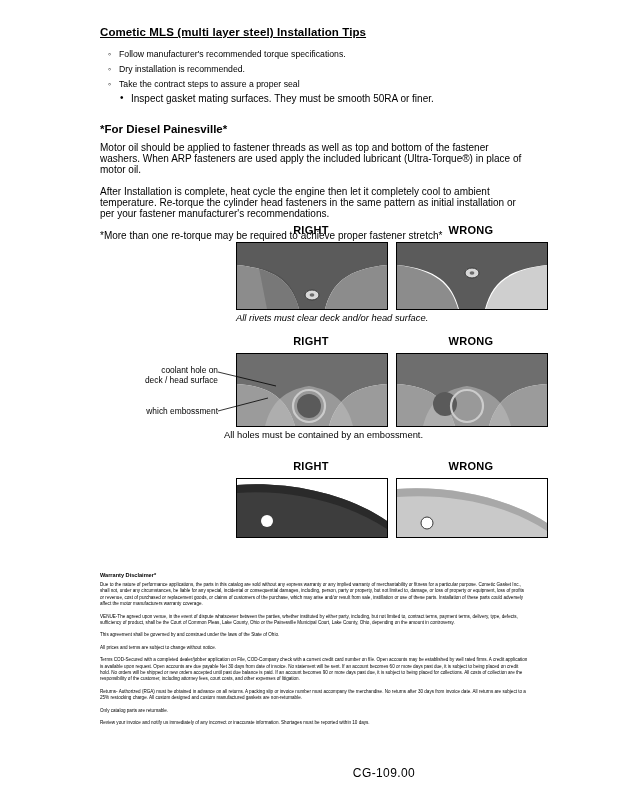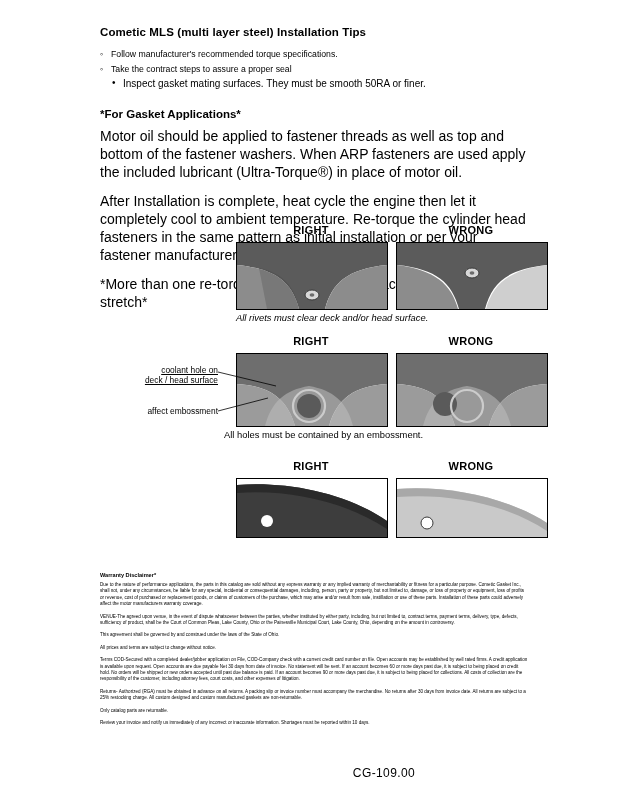--- a/index.html
+++ b/index.html
@@ -26,24 +26,25 @@
     position: absolute;
     left: 100px;
     top: 26px;
     width: 430px;
   }
   h1.title {
     font-size: 11.5px;
     font-weight: bold;
     margin: 0 0 9px 0;
     letter-spacing: 0.1px;
+    text-decoration: underline;
   }
   ul.bullets {
     list-style: none;
-    margin: 0;
+    margin: 8px;
     padding: 0;
   }
   ul.bullets > li {
     font-size: 8.7px;
     line-height: 14px;
     position: relative;
     padding-left: 11px;
     margin-bottom: 1px;
   }
   ul.bullets > li::before {
@@ -70,22 +71,22 @@
     left: 1px;
     top: -1px;
     font-size: 10px;
   }
   h2.subhead {
     font-size: 11.5px;
     font-weight: bold;
     margin: 17px 0 7px 0;
   }
   p.para {
-    font-size: 14px;
-    line-height: 18px;
+    font-size: 10px;
+    line-height: 11px;
     margin: 0 0 11px 0;
   }
   p.para.tight { margin-bottom: 0; }
 
   
   .figures {
     position: absolute;
     left: 0;
     top: 224px;
     width: 514px;
@@ -150,29 +151,30 @@
 <body>
 
 <div class="page">
 
   <div class="content">
 
     <h1 class="title">Cometic MLS (multi layer steel) Installation Tips</h1>
 
     <ul class="bullets">
       <li>Follow manufacturer's recommended torque specifications.</li>
+      <li>Dry installation is recommended.</li>
       <li>
         <span>Take the contract steps to assure a proper seal</span>
         <ul class="subbullets">
           <li>Inspect gasket mating surfaces.  They must be smooth 50RA or finer.</li>
         </ul>
       </li>
     </ul>
 
-    <h2 class="subhead">*For Gasket Applications*</h2>
+    <h2 class="subhead">*For Diesel Painesville*</h2>
     <p class="para">Motor oil should be applied to fastener threads as well as top and bottom of the fastener washers. When ARP fasteners are used apply the included lubricant (Ultra-Torque®) in place of motor oil.</p>
     <p class="para">After Installation is complete, heat cycle the engine then let it completely cool to ambient temperature. Re-torque the cylinder head fasteners in the same pattern as initial installation or per your fastener manufacturer's recommendations.</p>
     <p class="para tight">*More than one re-torque may be required to achieve proper fastener stretch*</p>
   </div>
 
   <div class="figures">
 
     <div class="fig-row" style="height:105px;">
       <div class="fig-label" style="position:absolute; left:236px; top:0; width:150px;">RIGHT</div>
       <div class="fig-label" style="position:absolute; left:396px; top:0; width:150px;">WRONG</div>
@@ -224,25 +226,25 @@
           <rect x="0" y="0" width="150" height="72" fill="#ffffff"></rect>
           <path d="M0 0 H150 V30 C118 32 100 44 92 72 H58 C50 44 32 32 0 30 Z" fill="#6e6e6e"></path>
           <path d="M0 30 C32 32 50 44 58 72 H0 Z" fill="#9b9b9b"></path>
           <path d="M150 30 C118 32 100 44 92 72 H150 Z" fill="#9b9b9b"></path>
           <path d="M26 72 C32 48 46 36 70 32 C94 36 108 48 114 72 Z" fill="#bdbdbd" opacity="0.55"></path>
           <circle cx="48" cy="50" r="12" fill="#5a5a5a"></circle>
           <circle cx="70" cy="52" r="16" fill="none" stroke="#cccccc" stroke-width="2.2"></circle>
         </svg>
       </div>
 
-      <div class="callout-text" style="left:110px; top:36px; width:108px;text-decoration:underline;">
+      <div class="callout-text" style="left:110px; top:36px; width:108px;">
         <span>coolant hole on</span><br>
         <span>deck / head surface</span>
       </div>
-      <div class="callout-text" style="left:90px; top:77px; width:128px;">affect embossment</div>
+      <div class="callout-text" style="left:90px; top:77px; width:128px;">which embossment</div>
 
       <svg style="position:absolute; left:216px; top:24px;" width="72" height="80" viewBox="0 0 72 80">
         <line x1="2" y1="19" x2="60" y2="33" stroke="#000" stroke-width="0.8"></line>
         <line x1="2" y1="58" x2="52" y2="45" stroke="#000" stroke-width="0.8"></line>
       </svg>
 
       <div class="caption" style="left:224px; top:100px; width:330px;">All holes must be contained by an embossment.</div>
     </div>
 
     <div class="fig-row" style="height:110px;">

